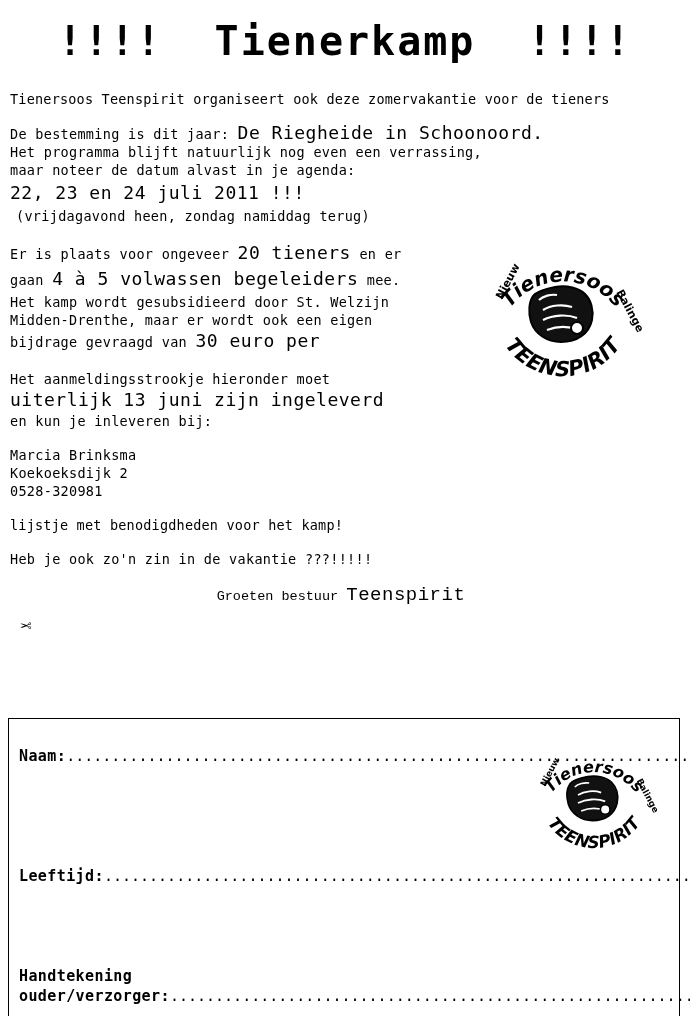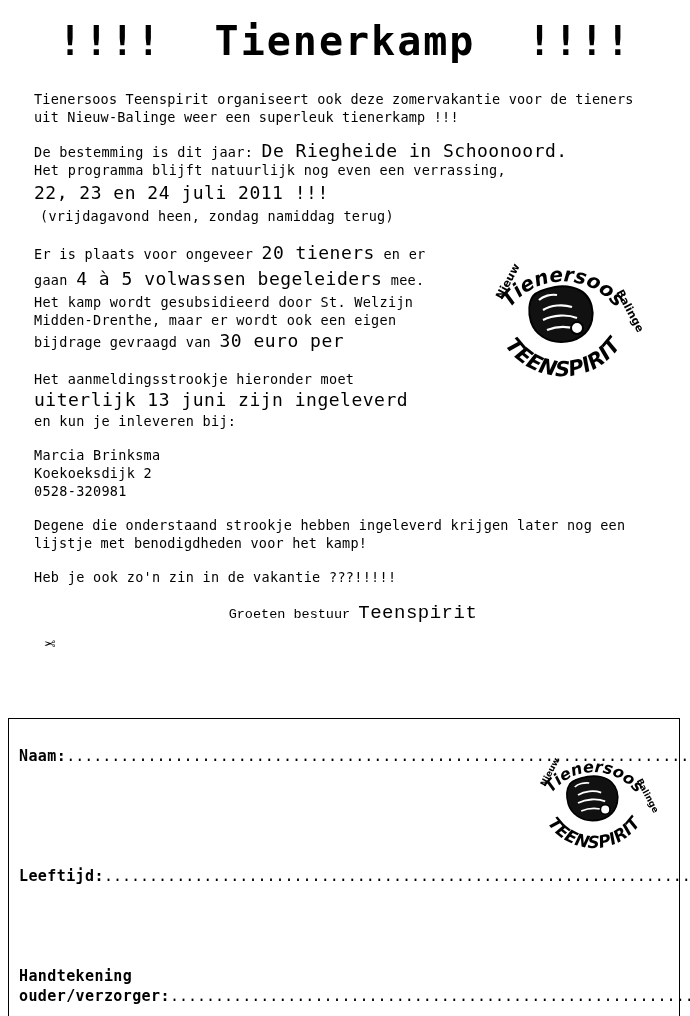--- a/index.html
+++ b/index.html
@@ -28,22 +28,22 @@
     font-weight: bold;
     font-size: 40px;
     letter-spacing: 2px;
     margin: 18px 0 0 0;
     padding: 0;
     white-space: pre;
   }
 
   
   .body-block {
-    margin: 26px 0 0 16px;
-    padding: 0 10px 0 18px;
+    margin: 26px 0 0 0;
+    padding: 0 10px 0 10px;
   }
   .para {
     margin: 0 0 0 0;
     font-size: 13.5px;
     line-height: 18px;
     letter-spacing: 0.3px;
   }
   .spacer {
     height: 16px;
   }
@@ -134,31 +134,31 @@
 <body>
 
 <div class="page">
 
   <div class="title">!!!!  Tienerkamp  !!!!</div>
 
   <div class="body-block">
 
     <div class="lines">
       <div>Tienersoos Teenspirit organiseert ook deze zomervakantie voor de tieners</div>
-      <div>uit Nieuw-Balinge weer een superleuk tienerkamp !!!</div>
     </div>
 
     <div class="spacer"></div>
 
     <div>
       <div class="para">
         <span>De bestemming is dit jaar:</span>
         <span class="big2">De Riegheide in Schoonoord.</span>
       </div>
       <div class="para">Het programma blijft natuurlijk nog even een verrassing,</div>
+      <div class="para">maar noteer de datum alvast in je agenda:</div>
       <div class="big2" style="line-height:28px;">22, 23 en 24 juli 2011 !!!</div>
       <div class="para" style="padding-left:6px;">(vrijdagavond heen, zondag namiddag terug)</div>
     </div>
 
     <div class="spacer"></div>
 
     <div>
       <div class="para" style="line-height:24px;">
         <span>Er is plaats voor ongeveer</span>
         <span class="big2">20 tieners</span>
@@ -189,21 +189,20 @@
 
     <div>
       <div class="para">Marcia Brinksma</div>
       <div class="para">Koekoeksdijk 2</div>
       <div class="para">0528-320981</div>
     </div>
 
     <div class="spacer"></div>
 
     <div class="lines">
-      <div>Degene die onderstaand strookje hebben ingeleverd krijgen later nog een</div>
       <div>lijstje met benodigdheden voor het kamp!</div>
     </div>
 
     <div class="spacer"></div>
 
     <div class="para">Heb je ook zo'n zin in de vakantie ???!!!!!</div>
 
     <div class="spacer"></div>
 
     <div class="signature">

